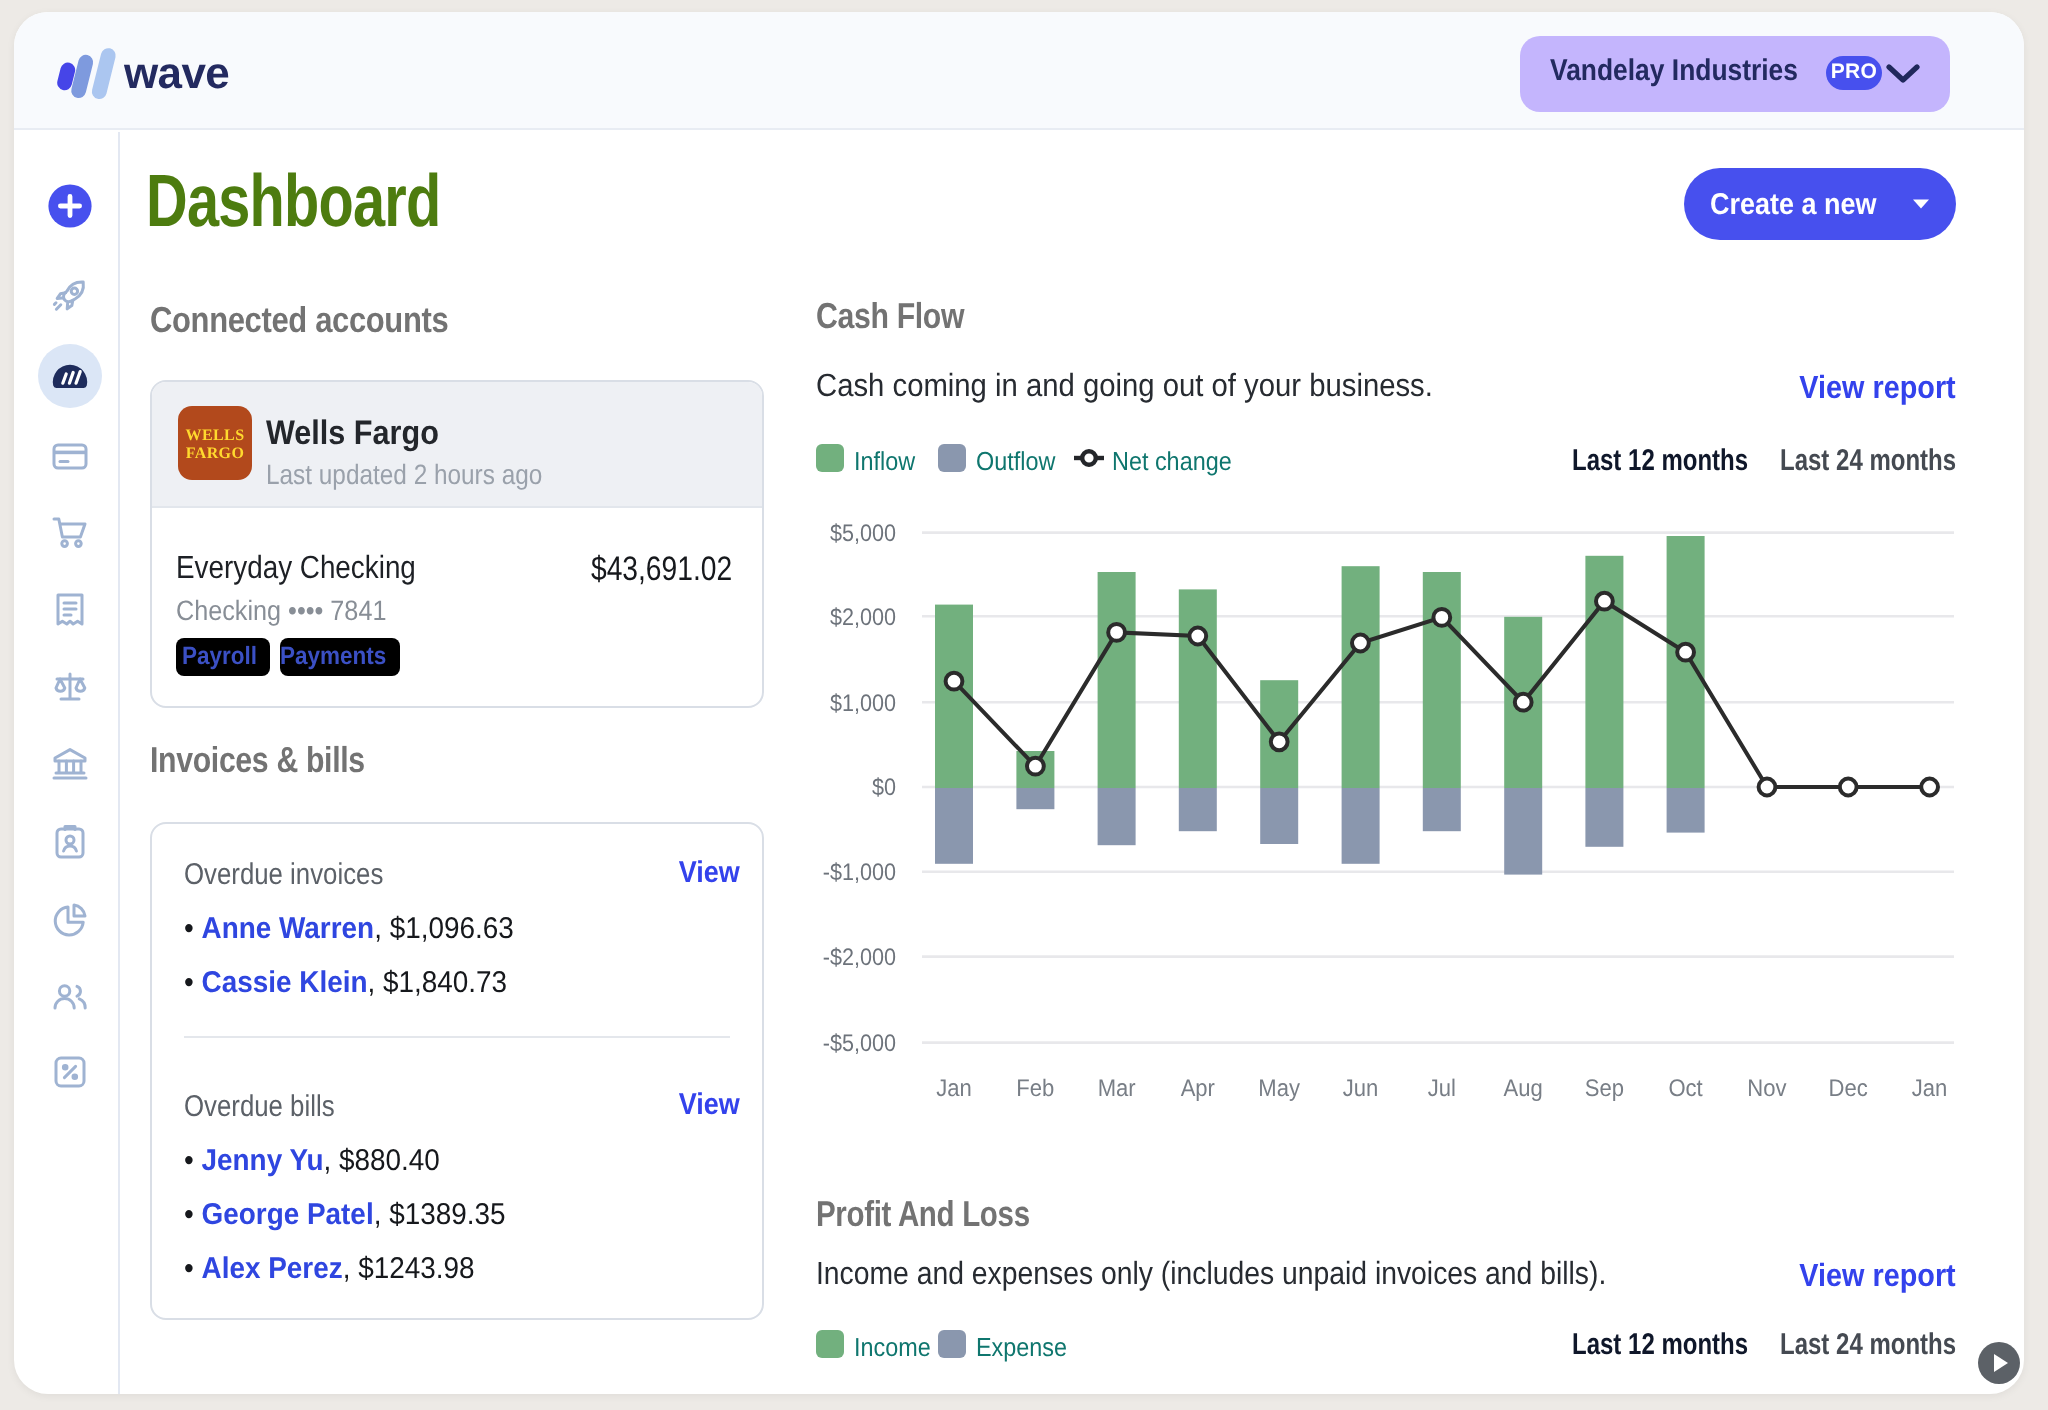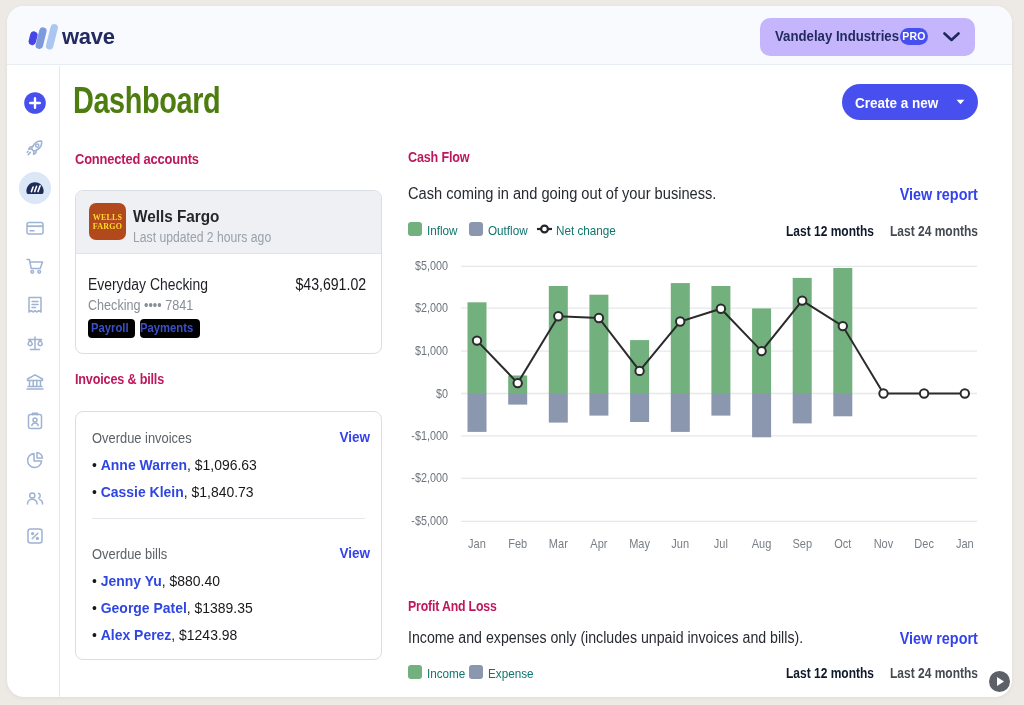--- a/index.html
+++ b/index.html
@@ -7,21 +7,21 @@
 body { background:#edeae6; font-family:"Liberation Sans", sans-serif; position:relative; overflow:hidden; }
 .abs { position:absolute; }
 .app { left:7px; top:6px; width:1005px; height:691px; background:#ffffff; border-radius:17px; box-shadow:0 1px 4px rgba(0,0,0,0.06); }
 .header { left:7px; top:6px; width:1005px; height:59px; background:#f8fafd; border-radius:17px 17px 0 0; border-bottom:1px solid #e8ecf3; }
 .sideline { left:59px; top:66px; width:1px; height:631px; background:#e3e8f2; }
 .logo-text { left:62px; top:24px; font-size:22px; font-weight:bold; color:#232a60; letter-spacing:-0.3px; }
 .acct { left:760px; top:18px; width:215px; height:38px; background:#c4b5fd; border-radius:10px; }
 .acct-name { font-size:15px; font-weight:bold; color:#232a60; }
 .pro { background:#4750ee; color:#fff; font-size:10.5px; font-weight:bold; border-radius:8.5px; width:28px; height:17px; line-height:17px; text-align:center; letter-spacing:0.2px; }
 .h1 { font-size:37px; font-weight:bold; color:#4d7c0f; letter-spacing:-0.5px; }
-.h2 { font-size:15px; font-weight:bold; color:#be185d; letter-spacing:-0.2px; }
+.h2 { font-size:18px; font-weight:bold; color:#737373; letter-spacing:-0.2px; }
 .btn { left:842px; top:84px; width:136px; height:36px; background:#4750ee; border-radius:18px; color:#fff; font-size:15px; font-weight:bold; display:flex; align-items:center; justify-content:center; gap:8px; }
 .card { background:#fff; border:1px solid #d9dee6; border-radius:8px; }
 .cardhead { background:#eef0f4; border-radius:7px 7px 0 0; border-bottom:1px solid #e2e6ec; }
 .wf { left:89px; top:203px; width:37px; height:37px; background:#b2491c; border-radius:7px; display:flex; flex-direction:column; align-items:center; justify-content:center; }
 .wf div { font-family:"Liberation Serif", serif; font-weight:bold; color:#ffd92e; font-size:8px; line-height:9px; letter-spacing:0.2px; }
 .gray { color:#9aa1ab; }
 .pill { background:#000000; color:#3b50c4; font-size:12.5px; font-weight:bold; border-radius:4px; height:19px; line-height:19px; text-align:center; display:inline-block; }
 .link { color:#3342ec; font-weight:bold; }
 .sub { font-size:16px; color:#272b31; }
 .leg { font-size:13px; color:#0f766e; }
@@ -40,21 +40,21 @@
 
 <svg class="abs" style="left:28px; top:23px;" width="32" height="28" viewBox="0 0 32 28">
   <rect x="1.4" y="8.2" width="7.4" height="14" rx="3.7" fill="#4645e8" transform="rotate(14 5.1 15.2)"></rect>
   <rect x="9.4" y="4.2" width="7.4" height="22" rx="3.7" fill="#7e9ade" transform="rotate(14 13.1 15.2)"></rect>
   <rect x="20.2" y="0.8" width="7.4" height="26" rx="3.7" fill="#abc6f0" transform="rotate(14 23.9 13.8)"></rect>
 </svg>
 <div class="abs logo-text">wave</div>
 
 <div class="abs acct">
   <span class="acct-name sx abs" style="transform:scaleX(0.88); left:15px; top:9px;">Vandelay Industries</span>
-  <span class="pro abs" style="left:140px; top:10px;">PRO</span>
+  <span class="pro abs" style="left:153px; top:10px;">PRO</span>
   <svg class="abs" style="left:183px; top:14px;" width="17" height="10" viewBox="0 0 17 10">
       <path d="M1.5 1.5 L8.5 8 L15.5 1.5" stroke="#20285c" stroke-width="2.6" fill="none" stroke-linecap="round" stroke-linejoin="round"></path>
     </svg>
 </div>
 
 <svg class="abs" style="left:24px; top:92px;" width="22" height="22" viewBox="0 0 22 22">
     <circle cx="11" cy="11" r="10.8" fill="#4750ee"></circle>
     <path d="M11 6.2 V15.8 M6.2 11 H15.8" stroke="#fff" stroke-width="2.4" stroke-linecap="round"></path>
   </svg>
 <svg class="abs" style="left:24px; top:137px;" width="22" height="22" viewBox="0 0 22 22">

